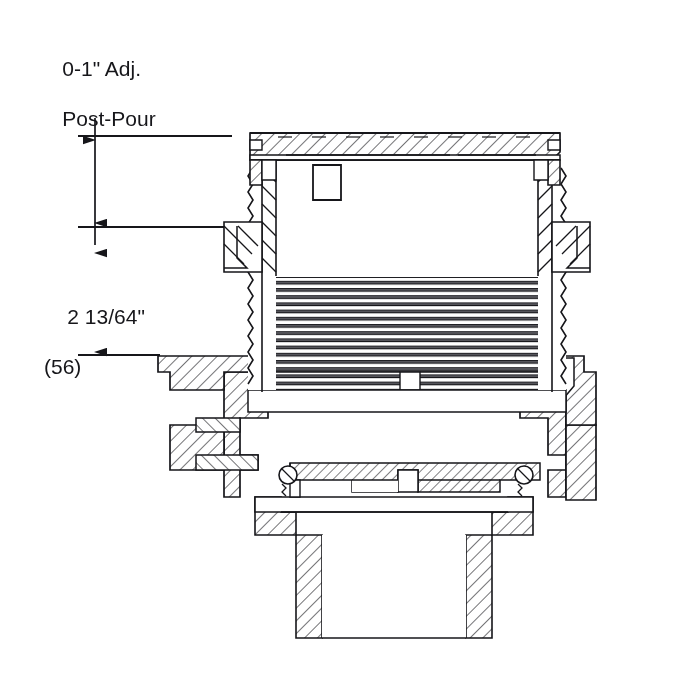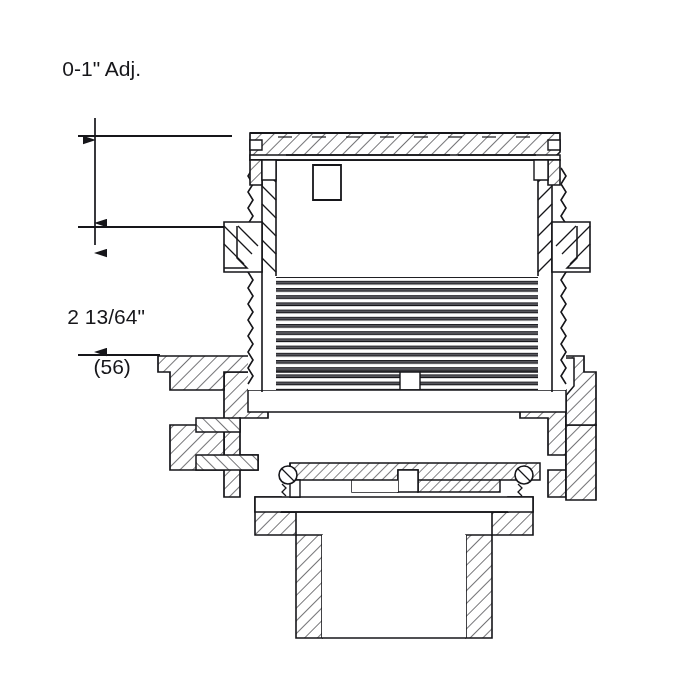--- a/index.html
+++ b/index.html
@@ -17,21 +17,21 @@
     position:absolute;
     font-family:"Liberation Sans", sans-serif;
     font-size:21px;
     line-height:25px;
     color:#16161a;
     white-space:pre;
     letter-spacing:0px;
   }
   #label-top{left:39px;top:31px;text-align:left;}
   #label-mid{left:44px;top:279px;text-align:left;}
-  #label-mid .l2{display:block;text-align:right;padding-right:14px;}
+  #label-mid .l2{display:block;text-align:left;padding-right:14px;}
 </style>
 </head>
 <body>
 
 <div id="stage">
 
   <svg id="drawing" viewBox="0 0 690 700" xmlns="http://www.w3.org/2000/svg">
     <defs>
 
       <pattern id="hatch45" width="9" height="9" patternUnits="userSpaceOnUse" patternTransform="rotate(45)">
@@ -219,20 +219,21 @@
 
       <g>
         <path d="M313 165 L341 165 L341 200 L313 200 Z" fill="#ffffff" stroke-width="1.8"></path>
       </g>
 
     </g>
   </svg>
 
   <div class="dim-text" id="label-top">
     <span>0-1" Adj.</span><br>
+    <span>Post-Pour</span>
   </div>
 
   <div class="dim-text" id="label-mid">
     <span>2 13/64"</span>
     <span class="l2">(56)</span>
   </div>
 
 </div>
 
 </body></html>

